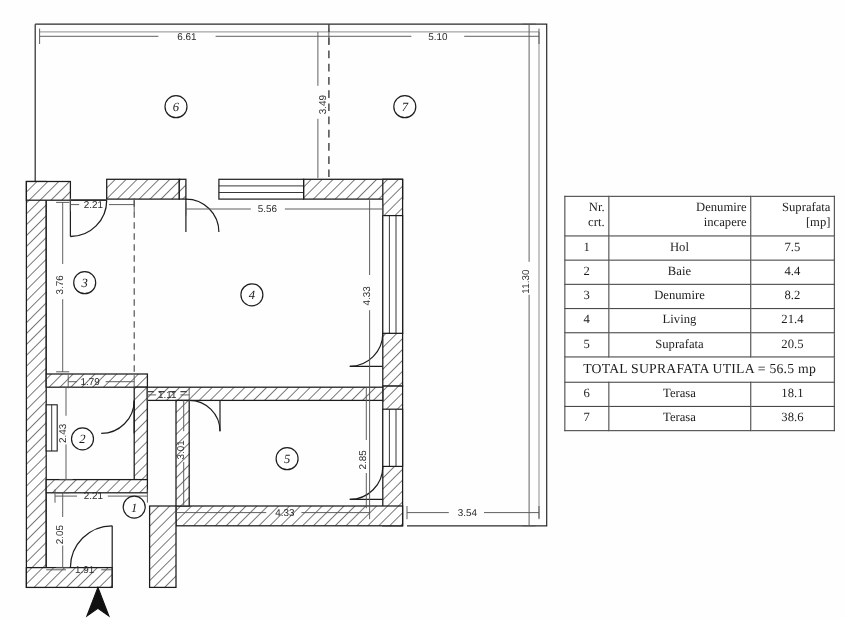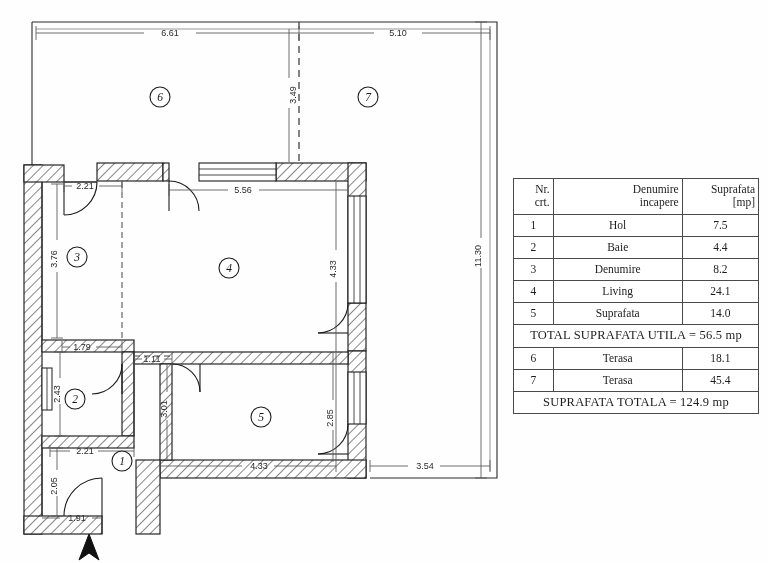--- a/index.html
+++ b/index.html
@@ -334,40 +334,37 @@
           <td class="c-area">4.4</td>
         </tr>
         <tr>
           <td class="c-nr">3</td>
           <td class="c-name">Denumire</td>
           <td class="c-area">8.2</td>
         </tr>
         <tr>
           <td class="c-nr">4</td>
           <td class="c-name">Living</td>
-          <td class="c-area">24.1</td>
+          <td class="c-area">21.4</td>
         </tr>
         <tr>
           <td class="c-nr">5</td>
           <td class="c-name">Suprafata</td>
-          <td class="c-area">14.0</td>
+          <td class="c-area">20.5</td>
         </tr>
         <tr class="total">
           <td colspan="3">TOTAL SUPRAFATA UTILA = 56.5 mp</td>
         </tr>
         <tr>
           <td class="c-nr">6</td>
           <td class="c-name">Terasa</td>
           <td class="c-area">18.1</td>
         </tr>
         <tr>
           <td class="c-nr">7</td>
           <td class="c-name">Terasa</td>
-          <td class="c-area">45.4</td>
-        </tr>
-        <tr class="total">
-          <td colspan="3">SUPRAFATA TOTALA = 124.9 mp</td>
+          <td class="c-area">38.6</td>
         </tr>
       </tbody>
     </table>
   </div>
 
 </div>
 
 </body></html>

